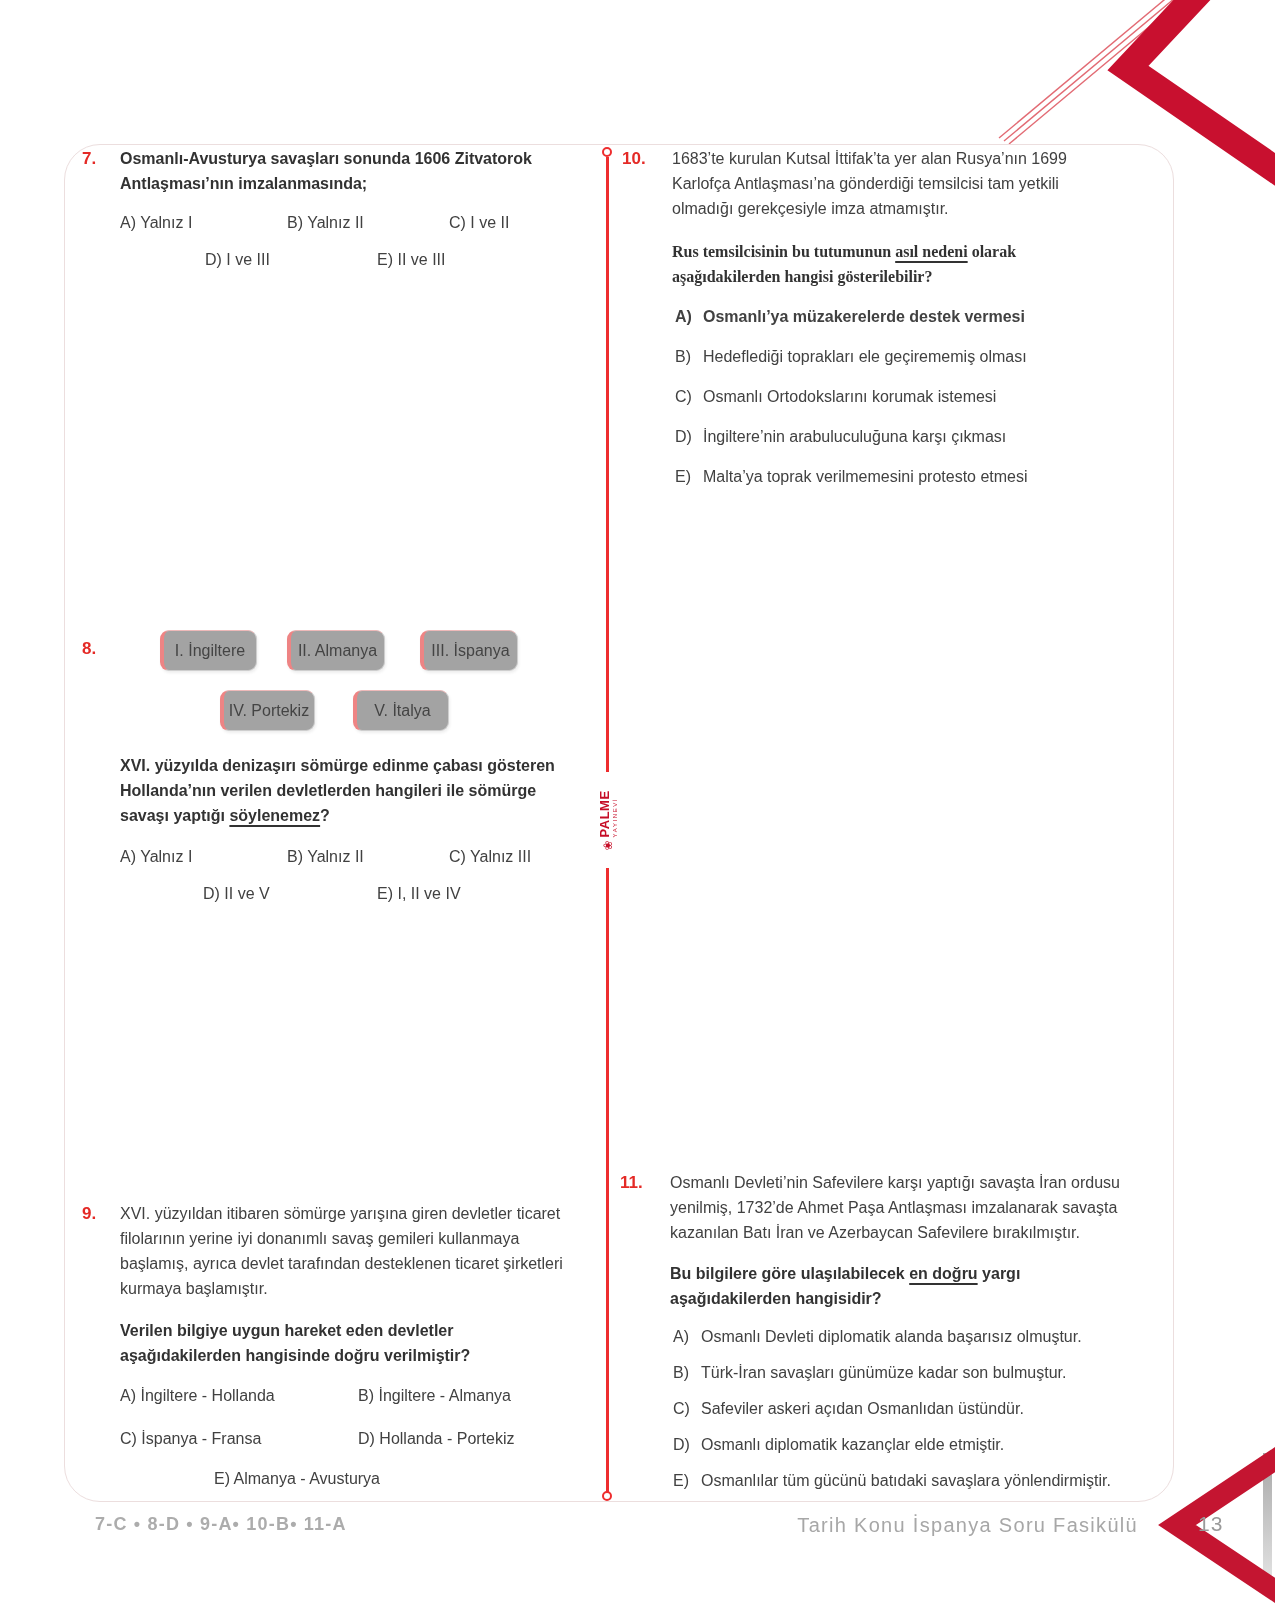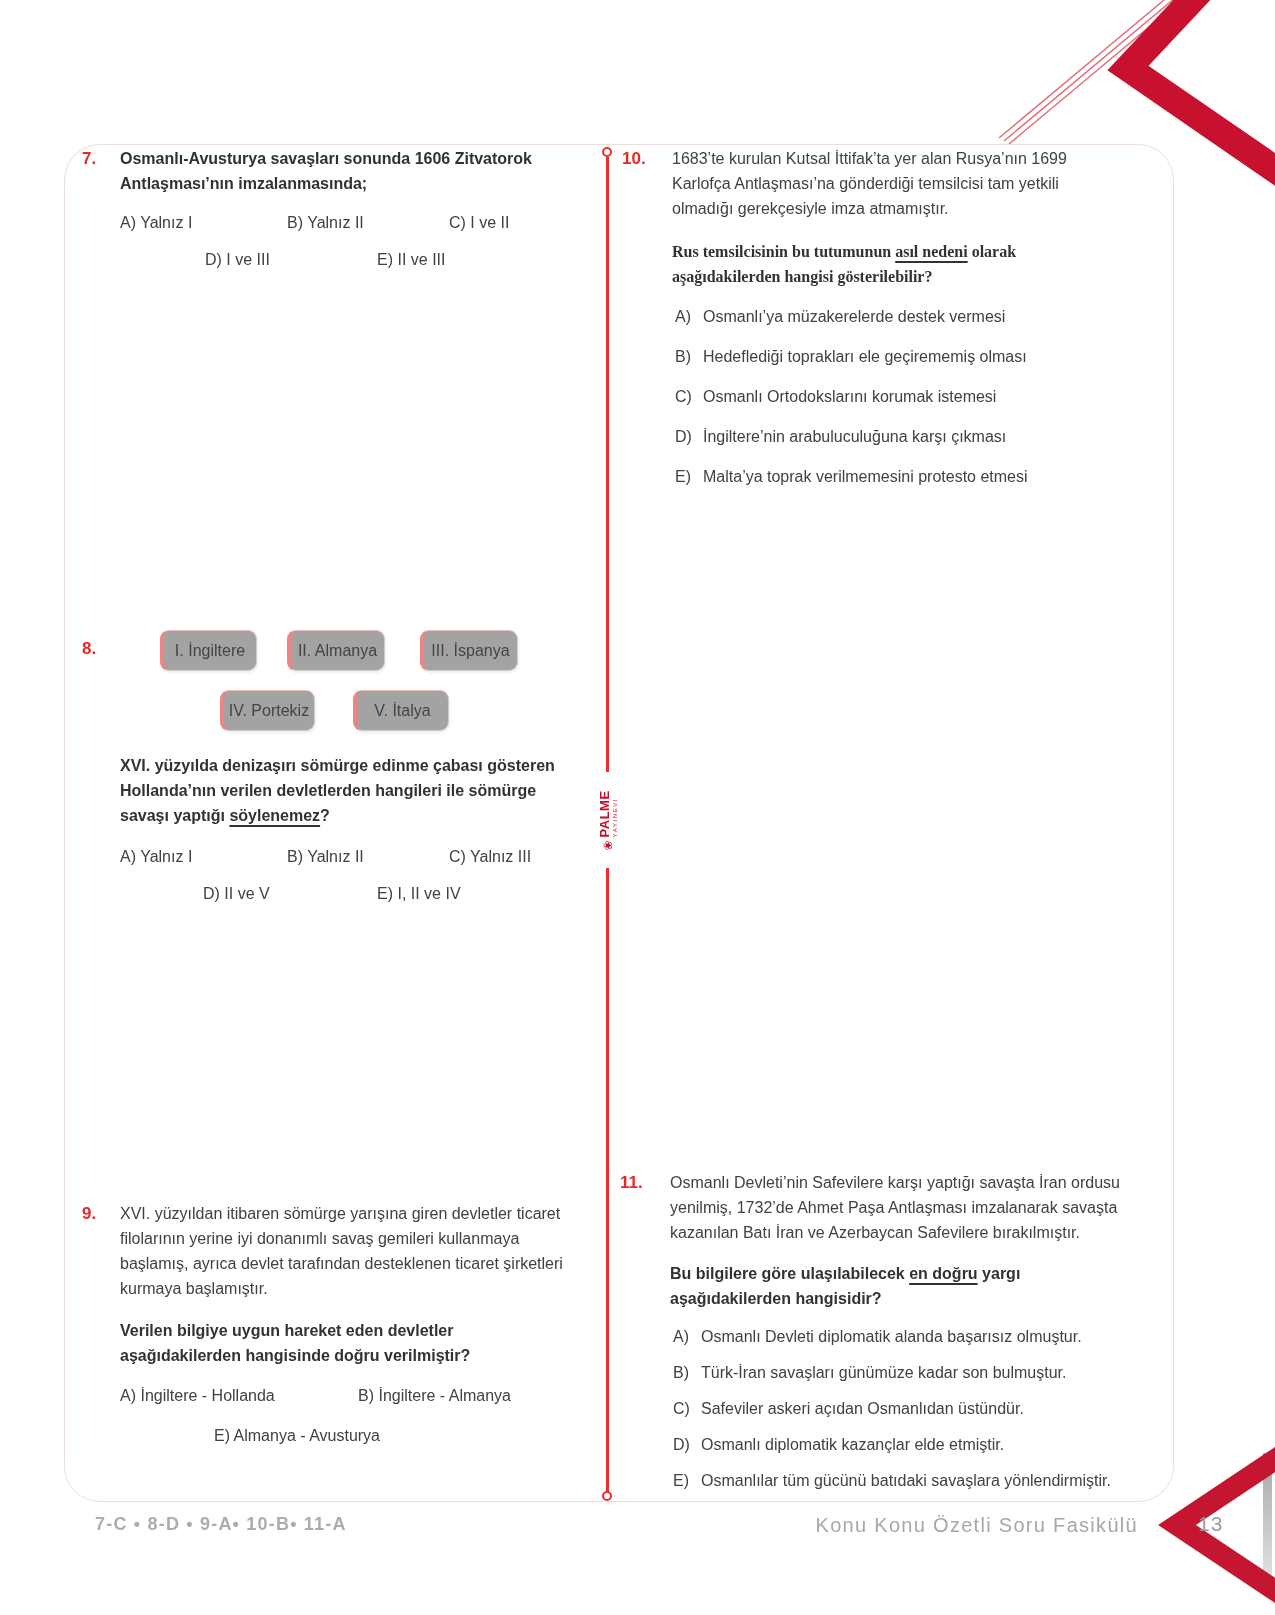--- a/index.html
+++ b/index.html
@@ -61,21 +61,21 @@
   #q8 .stem{margin-top:20px;}
   #q8 .r1{margin-top:16px;} #q8 .r2{margin-top:12px;}
 
   
   #q9 .stem2{margin-top:17px;}
   #q9 .r1{margin-top:15px;} #q9 .r2{margin-top:18px;} #q9 .r3{margin-top:15px;}
 
   
   .vopt{margin:15px 0 0;padding-left:3px;line-height:25px;}
   .vopt .olbl{display:inline-block;width:28px;}
-  #q10 .bold2{margin-top:18px;font-family:Liberation Serif, serif;} #q10 .vfirst{}
+  #q10 .bold2{margin-top:18px;font-family:Liberation Serif, serif;} #q10 .vfirst{font-weight:bold;}
   #q11 .bold2{margin-top:16px;} #q11 .vopt{margin-top:11px;} #q11 .vfirst{margin-top:13px;}
 
   
   .deco-tr{position:absolute;left:985px;top:0;}
   .deco-br{position:absolute;left:1095px;top:1395px;}
 
   
   .answer-key{position:absolute;left:95px;top:1514px;font-size:18px;font-weight:bold;
               color:#acacac;letter-spacing:1.2px;}
   .footer-title{position:absolute;left:660px;top:1514px;width:478px;text-align:right;
@@ -159,20 +159,24 @@
       <p class="stem">XVI. yüzyıldan itibaren sömürge yarışına giren devletler ticaret
 filolarının yerine iyi donanımlı savaş gemileri kullanmaya
 başlamış, ayrıca devlet tarafından desteklenen ticaret şirketleri
 kurmaya başlamıştır.</p>
       <p class="stem bold stem2">Verilen bilgiye uygun hareket eden devletler
 aşağıdakilerden hangisinde doğru verilmiştir?</p>
       <div class="optrow r1">
         <span class="opt o-a">A) İngiltere - Hollanda</span>
         <span class="opt o-b">B) İngiltere - Almanya</span>
       </div>
+      <div class="optrow r2">
+        <span class="opt o-a">C) İspanya - Fransa</span>
+        <span class="opt o-d" style="left:238px;">D) Hollanda - Portekiz</span>
+      </div>
       <div class="optrow r3">
         <span class="opt o-e">E) Almanya - Avusturya</span>
       </div>
     </div>
   </section>
 
   <section class="q" id="q10" style="left:622px;top:146px;width:520px;">
     <span class="qnum">10.</span>
     <div class="qbody">
       <p class="stem">1683’te kurulan Kutsal İttifak’ta yer alan Rusya’nın 1699
@@ -209,16 +213,16 @@
       <linearGradient id="edgeGrad" x1="0" y1="0" x2="0" y2="1">
         <stop offset="0" stop-color="#8a8a8a"></stop>
         <stop offset="1" stop-color="#dcdcdc"></stop>
       </linearGradient>
     </defs>
     <rect x="168" y="58" width="9" height="134" fill="url(#edgeGrad)" opacity="0.75"></rect>
     <polyline points="205,48 82,130 205,212" fill="none" stroke="#c41531" stroke-width="21"></polyline>
   </svg>
 
   <div class="answer-key">7-C • 8-D • 9-A• 10-B• 11-A</div>
-  <div class="footer-title">Konu Konu Özetli Soru Fasikülü</div>
+  <div class="footer-title">Tarih Konu İspanya Soru Fasikülü</div>
   <div class="page-number">13</div>
 
 </div>
 
 </body></html>

